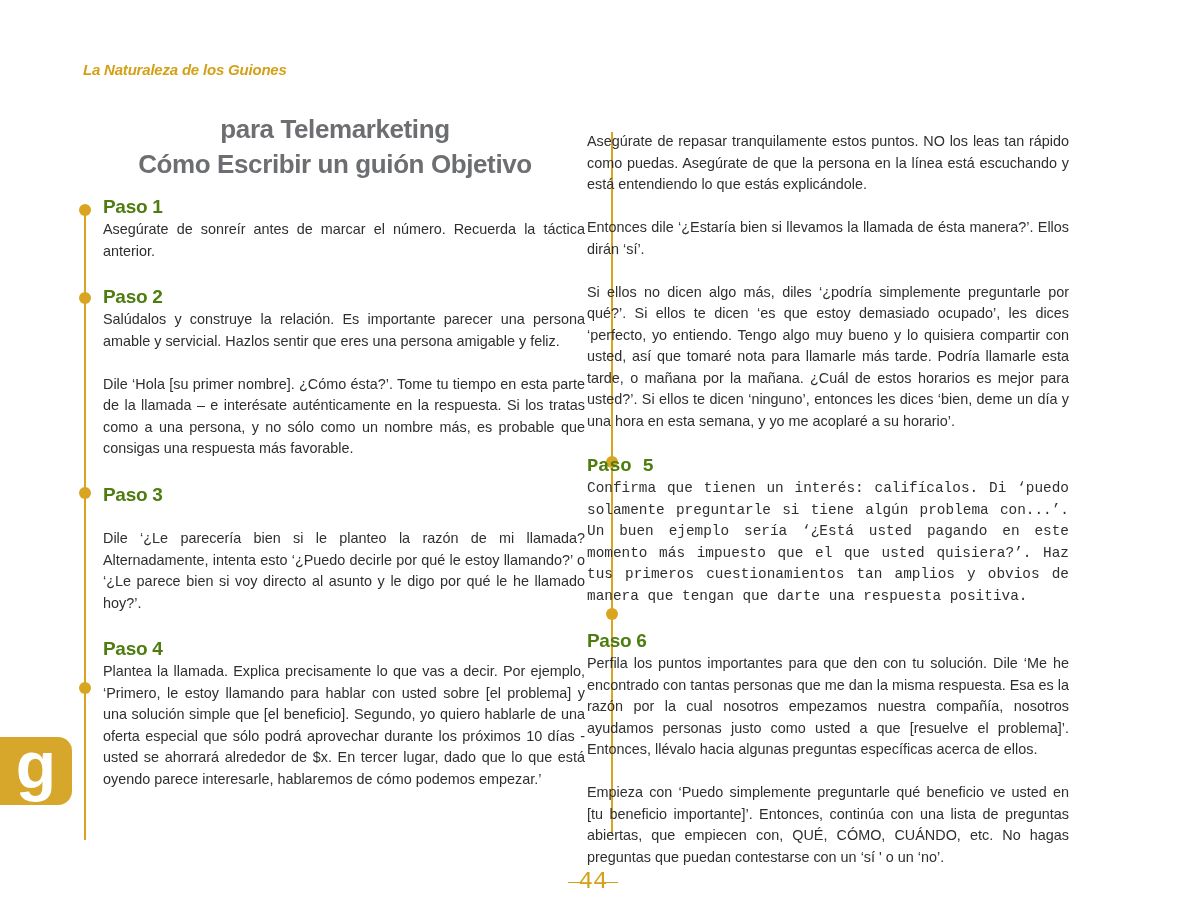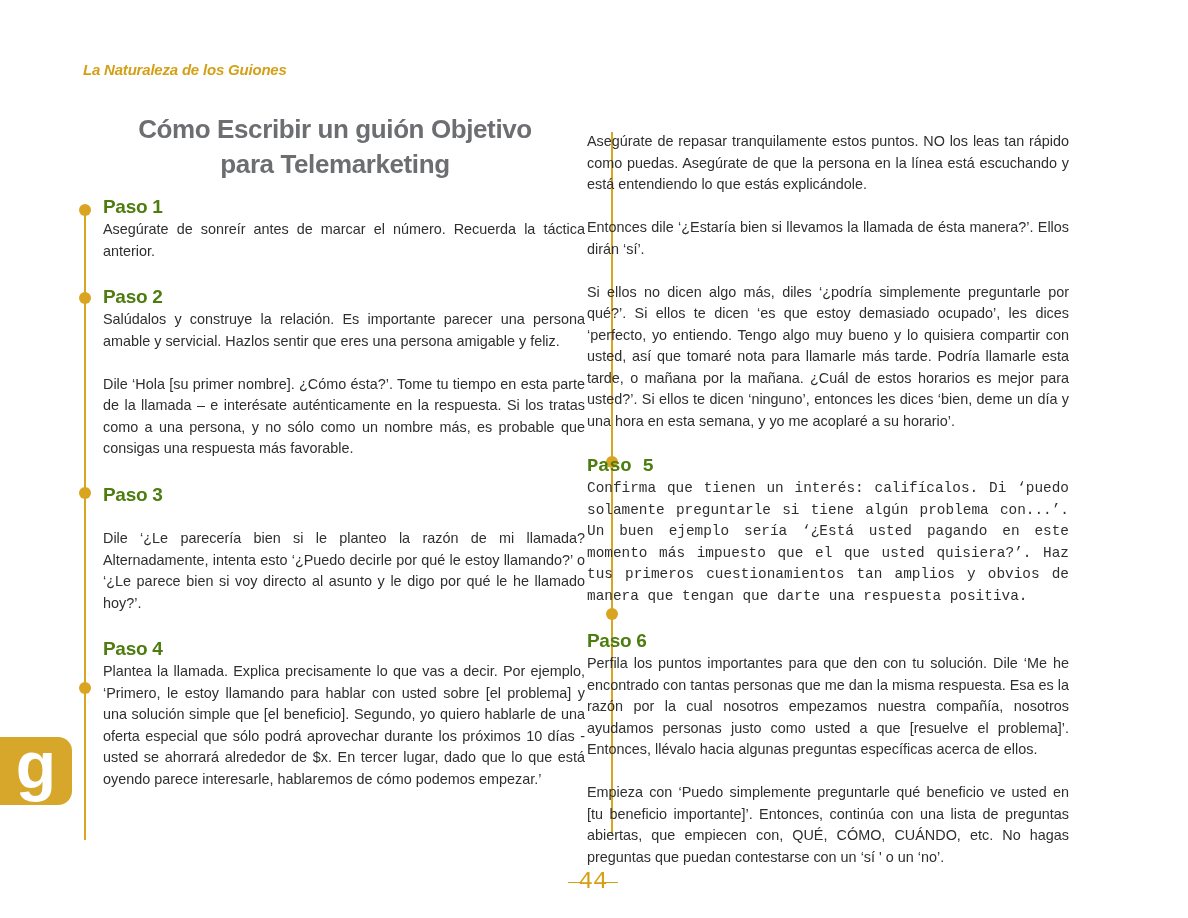--- a/index.html
+++ b/index.html
@@ -26,22 +26,22 @@
   .page-number { position:absolute; left:567px; top:868px; width:52px; text-align:center;
                  font-family:Liberation Mono, monospace; font-size:24px; color:#d4a017; }
   .pn-line { position:absolute; top:882px; height:1px; background:#d4a017; }
 </style>
 </head>
 <body>
 
 <div class="running-head">La Naturaleza de los Guiones</div>
 
 <div class="title">
+  <div>para Telemarketing</div>
   <div>Cómo Escribir un guión Objetivo</div>
-  <div>para Telemarketing</div>
 </div>
 
 <div class="rail rail-left"></div>
 <div class="rail rail-right"></div>
 
 <div class="dot" style="left:79px; top:204px;"></div>
 <div class="dot" style="left:79px; top:292px;"></div>
 <div class="dot" style="left:79px; top:487px;"></div>
 <div class="dot" style="left:79px; top:682px;"></div>
 <div class="dot" style="left:606px; top:456px;"></div>

